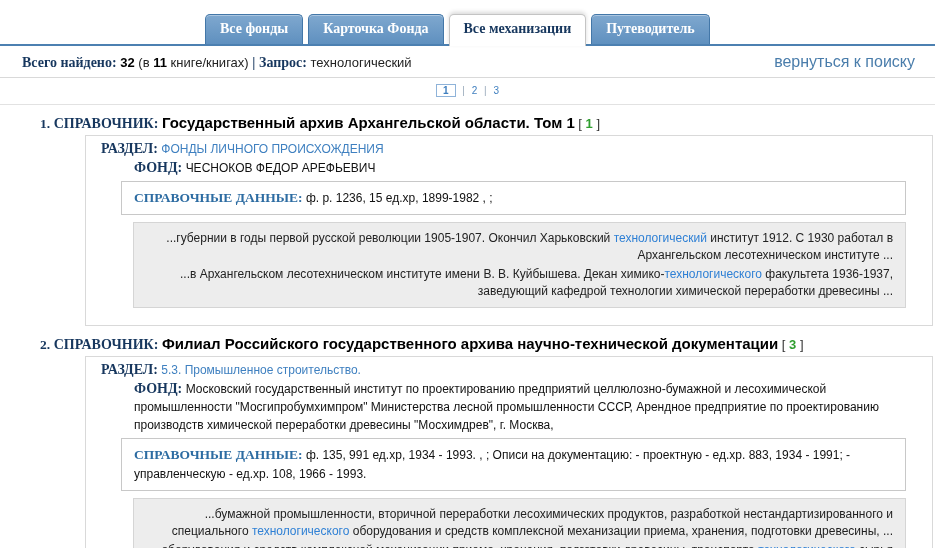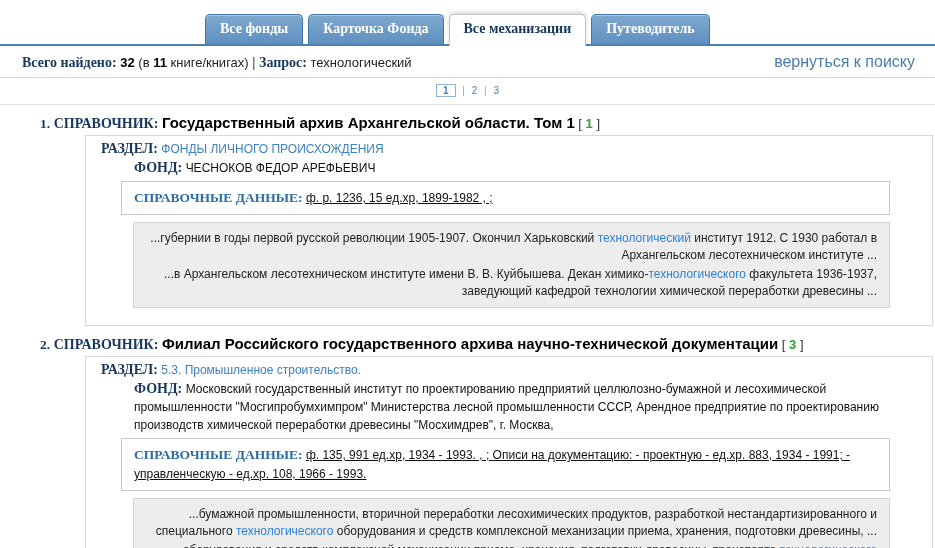--- a/index.html
+++ b/index.html
@@ -49,31 +49,31 @@
   .page-link { color:#3f7fbf; text-decoration:none; margin:0 4px; cursor:pointer; }
   
   .result { margin-top:9px; }
   .result-heading { margin:0 0 3px 40px; font-size:13px; }
   .res-num, .sprav-label { font-size:13.5px; }
   .res-title { font-weight:bold; color:#000; font-size:15px; }
   .bracket { color:#333; }
   .green-count { color:#2f9e2f; font-weight:bold; cursor:pointer; text-decoration:none; }
   .result-box {
     margin:0 2px 0 85px; background:#fff;
-    border:1px solid #d9d9d9; padding:5px 24px 9px 15px;
+    border:1px solid #d9d9d9; padding:5px 8px 9px 15px;
   }
   .razdel-line { margin-bottom:2px; }
   .razdel-link { color:#3f80c0; text-decoration:none; cursor:pointer; }
   .fond-line { margin:2px 0 4px 33px; line-height:18px; color:#111; }
   .sprav-box {
     margin:4px 18px 7px 20px; border:1px solid #c8c8c8; background:#fff;
     padding:6px 12px; line-height:19px;
   }
   .sprav-label { color:#2d6ca2; }
-  .sprav-value { color:#111;text-decoration:underline; }
+  .sprav-value { color:#111; }
   .snippet-box {
     margin:0 18px 8px 32px; border:1px solid #d5d5d5; background:#ededed;
     padding:5px 12px; line-height:17px; color:#222;text-align:right;
   }
   .snippet-line { margin:2px 0; }
   .hl { color:#2f80d5; }
 </style>
 </head>
 <body>
 

